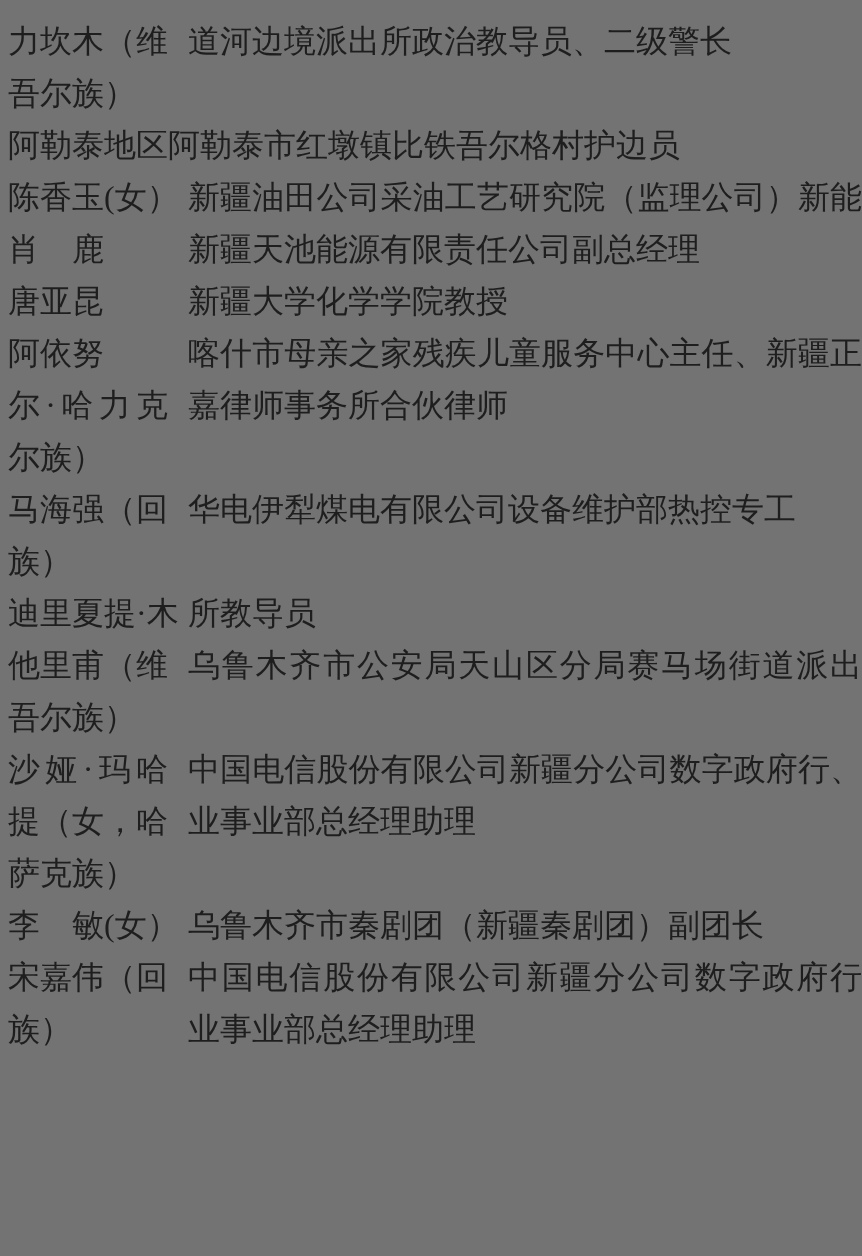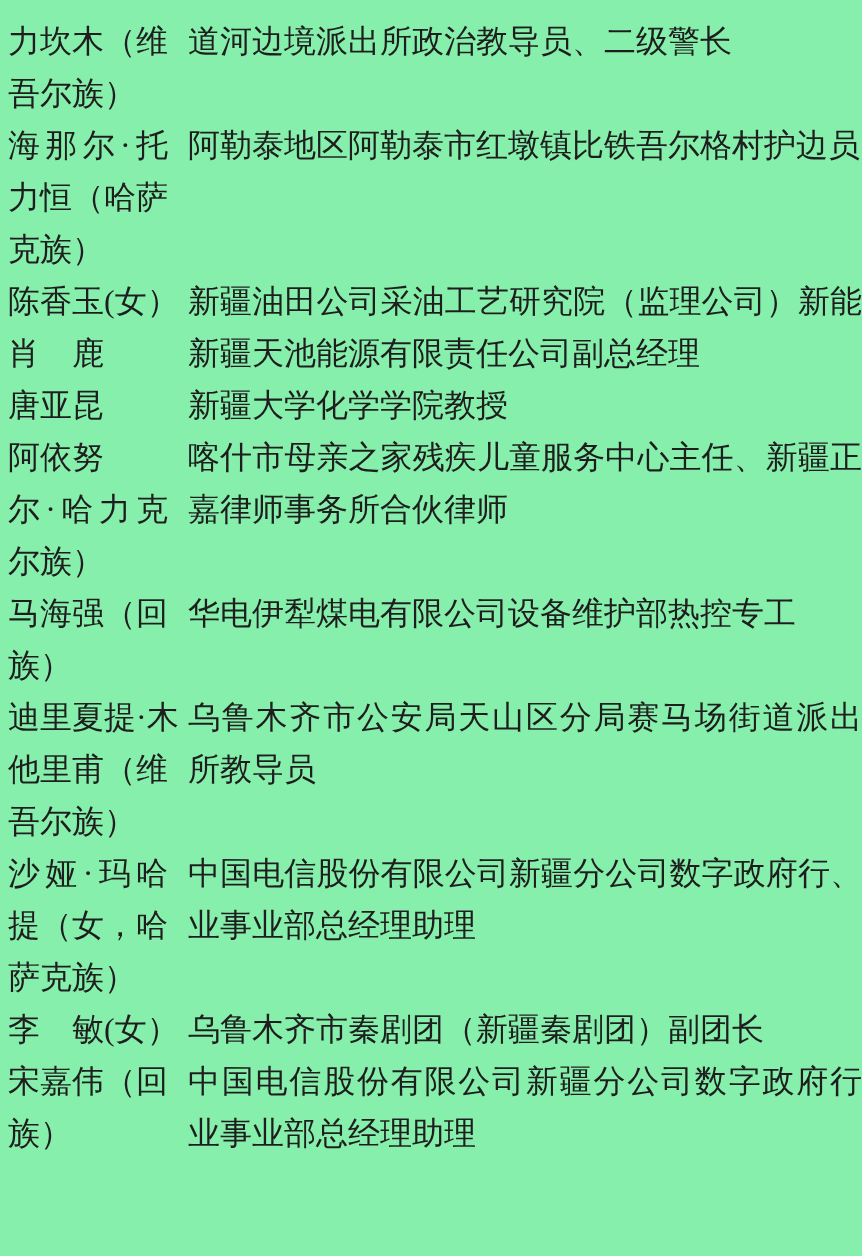--- a/index.html
+++ b/index.html
@@ -7,21 +7,21 @@
     padding: 0;
     background: #ffffff;
   }
   .page {
     position: relative;
     width: 862px;
     height: 1256px;
     box-sizing: border-box;
     padding: 15px 0 0 8px;
     overflow: hidden;
-    background: #86efac;
+    background: #737373;
     color: #1e1e1e;
     font-family: "Liberation Serif", "DejaVu Serif", serif;
   }
   .row {
     display: flex;
     align-items: flex-start;
   }
   .name-col {
     flex: 0 0 180px;
     width: 180px;
@@ -58,25 +58,20 @@
     <div class="row">
       <div class="name-col">
         <div class="line name-line stretch">力坎木（维</div>
         <div class="line name-line">吾尔族）</div>
       </div>
       <div class="pos-col">
         <div class="line pos-line">道河边境派出所政治教导员、二级警长</div>
       </div>
     </div>
     <div class="row">
-      <div class="name-col">
-        <div class="line name-line stretch">海那尔·托</div>
-        <div class="line name-line stretch">力恒（哈萨</div>
-        <div class="line name-line">克族）</div>
-      </div>
       <div class="pos-col">
         <div class="line pos-line">阿勒泰地区阿勒泰市红墩镇比铁吾尔格村护边员</div>
       </div>
     </div>
     <div class="row">
       <div class="name-col">
         <div class="line name-line">陈香玉(女）</div>
       </div>
       <div class="pos-col">
         <div class="line pos-line stretch">新疆油田公司采油工艺研究院（监理公司）新能</div>
@@ -118,22 +113,22 @@
         <div class="line pos-line">华电伊犁煤电有限公司设备维护部热控专工</div>
       </div>
     </div>
     <div class="row">
       <div class="name-col">
         <div class="line name-line">迪里夏提·木</div>
         <div class="line name-line stretch">他里甫（维</div>
         <div class="line name-line">吾尔族）</div>
       </div>
       <div class="pos-col">
+        <div class="line pos-line">所教导员</div>
         <div class="line pos-line stretch">乌鲁木齐市公安局天山区分局赛马场街道派出</div>
-        <div class="line pos-line">所教导员</div>
       </div>
     </div>
     <div class="row">
       <div class="name-col">
         <div class="line name-line stretch">沙娅·玛哈</div>
         <div class="line name-line stretch">提（女，哈</div>
         <div class="line name-line">萨克族）</div>
       </div>
       <div class="pos-col">
         <div class="line pos-line stretch">中国电信股份有限公司新疆分公司数字政府行、</div>

